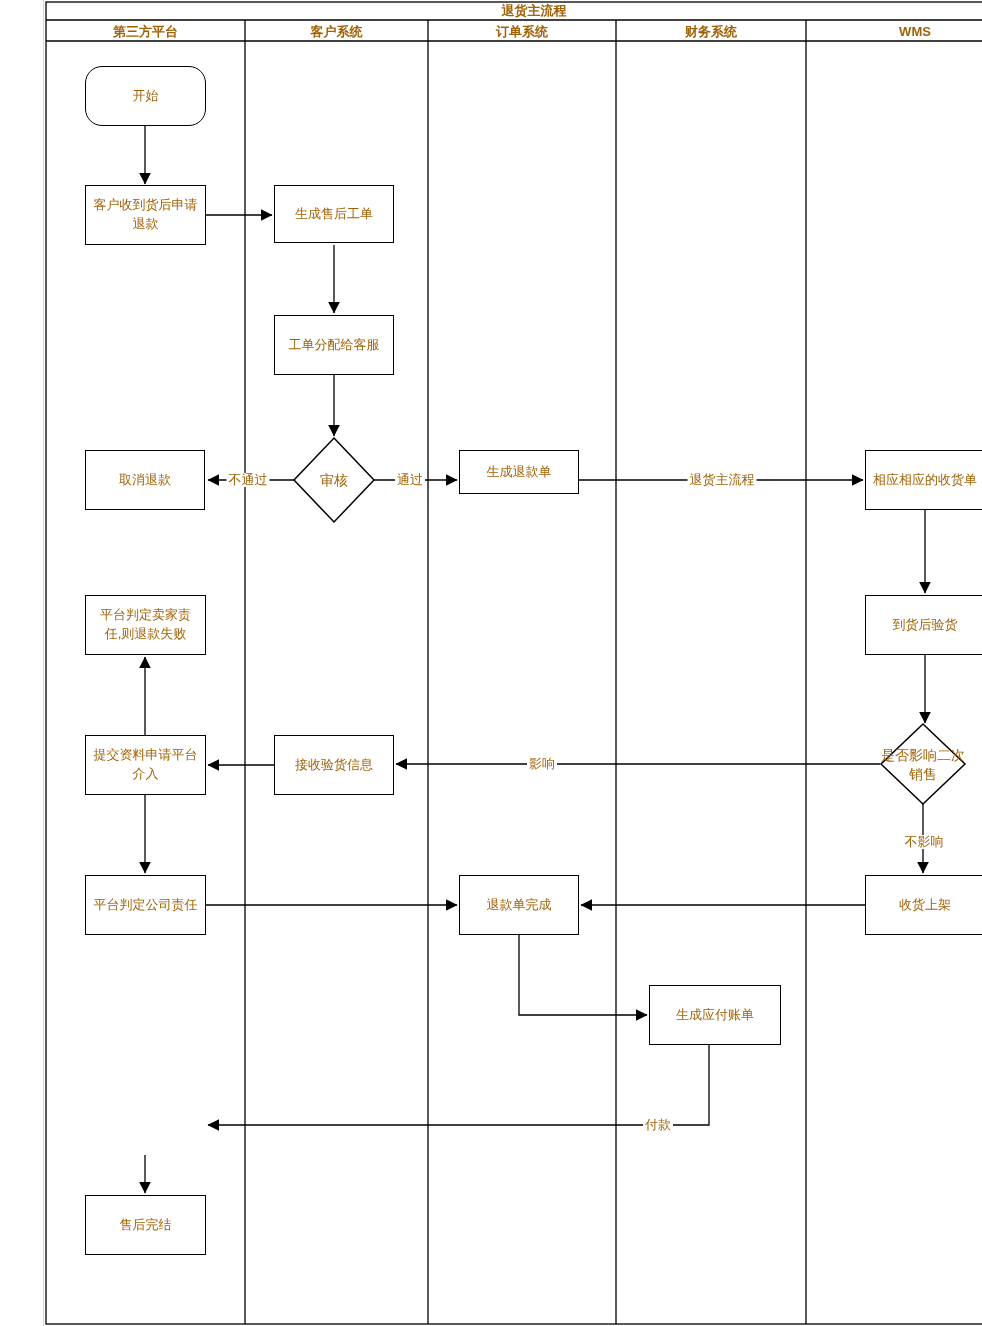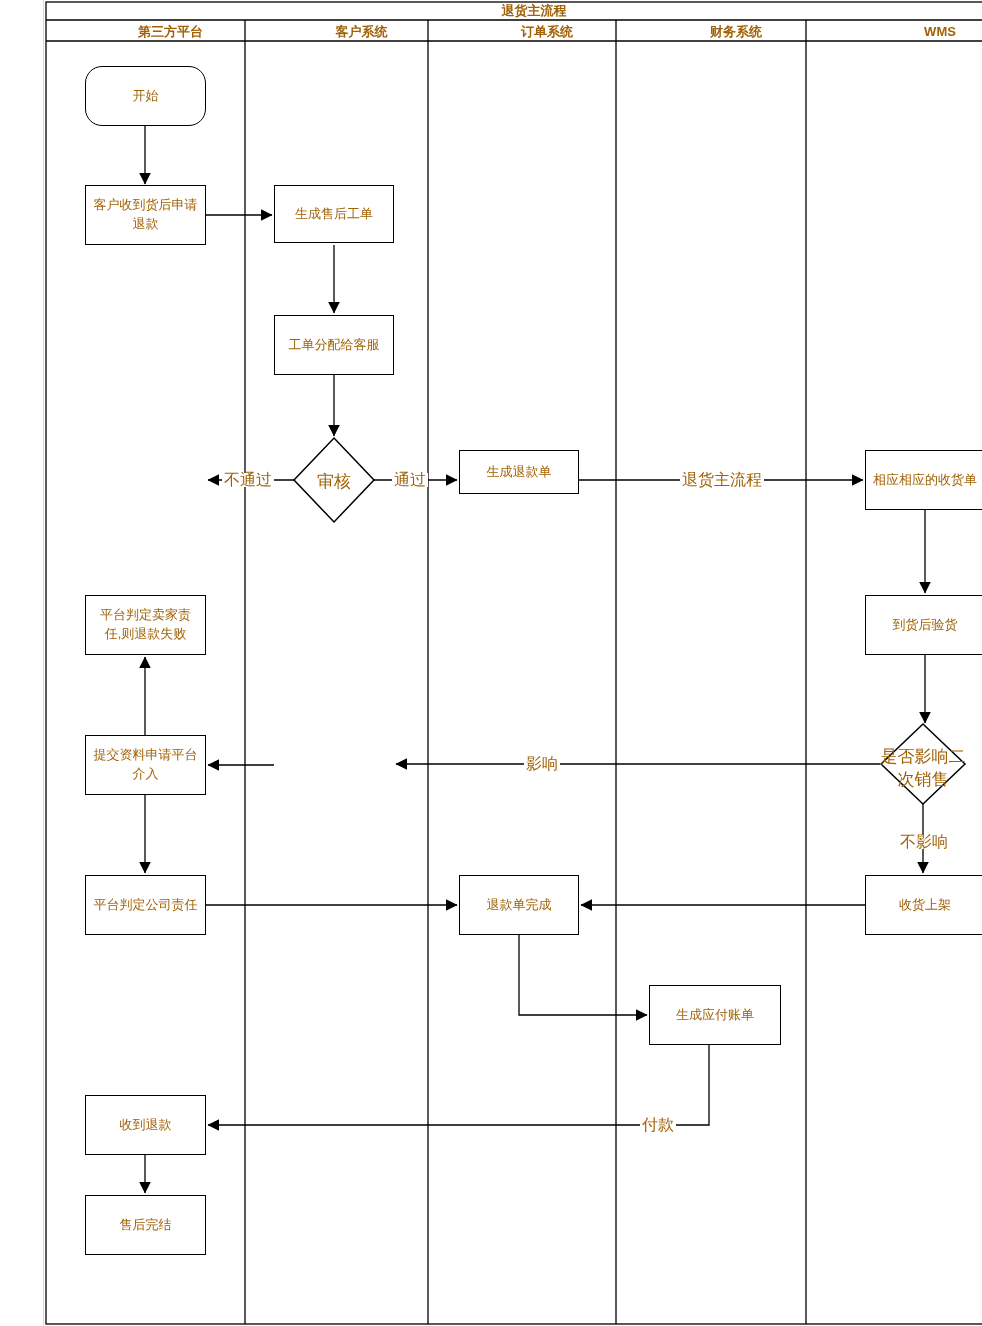--- a/index.html
+++ b/index.html
@@ -9,35 +9,35 @@
     outline:1px solid #d8d8d8;overflow:hidden;margin-left:44px;
   }
   .title{
     position:absolute;left:2px;top:2px;width:976px;height:18px;
     display:flex;align-items:center;justify-content:center;
     font-size:13px;font-weight:bold;z-index:2;
   }
   .lanehdr{
     position:absolute;top:20px;height:23px;
     display:flex;align-items:center;justify-content:center;
-    font-size:13px;font-weight:bold;z-index:2;padding-left:25px;
+    font-size:13px;font-weight:bold;z-index:2;
   }
   .node{
     position:absolute;box-sizing:border-box;background:#fff;
     border:1.5px solid #000;display:flex;align-items:center;justify-content:center;
     text-align:center;font-size:13px;line-height:1.45;padding:3px 6px;z-index:3;
   }
   .node.rounded{border-radius:17px;}
   .dlabel{
-    position:absolute;text-align:center;font-size:17px;line-height:1.35;
+    position:absolute;text-align:center;font-size:14px;line-height:1.35;
     z-index:4;background:transparent;
   }
   .elabel{
     position:absolute;transform:translate(-50%,-50%);
-    font-size:16px;line-height:14px;background:#fff;padding:0 2px;
+    font-size:13px;line-height:14px;background:#fff;padding:0 2px;
     white-space:nowrap;z-index:4;
   }
   svg{position:absolute;left:0;top:0;z-index:1;}
 </style>
 </head>
 <body>
 
 <div class="canvas">
 
   <svg width="982" height="1326" viewBox="0 0 982 1326">
@@ -86,30 +86,31 @@
   <div class="lanehdr" style="left:2px;width:199px">第三方平台</div>
   <div class="lanehdr" style="left:201px;width:183px">客户系统</div>
   <div class="lanehdr" style="left:384px;width:188px">订单系统</div>
   <div class="lanehdr" style="left:572px;width:190px">财务系统</div>
   <div class="lanehdr" style="left:762px;width:218px">WMS</div>
 
   <div class="node rounded" style="left:41px;top:66px;width:121px;height:60px">开始</div>
   <div class="node" style="left:41px;top:185px;width:121px;height:60px">客户收到货后申请退款</div>
   <div class="node" style="left:230px;top:185px;width:120px;height:58px">生成售后工单</div>
   <div class="node" style="left:230px;top:315px;width:120px;height:60px">工单分配给客服</div>
+  <div class="node" style="left:41px;top:450px;width:120px;height:60px">取消退款</div>
   <div class="node" style="left:415px;top:450px;width:120px;height:44px">生成退款单</div>
   <div class="node" style="left:821px;top:450px;width:120px;height:60px">相应相应的收货单</div>
   <div class="node" style="left:41px;top:595px;width:121px;height:60px">平台判定卖家责任,则退款失败</div>
   <div class="node" style="left:821px;top:595px;width:120px;height:60px">到货后验货</div>
   <div class="node" style="left:41px;top:735px;width:121px;height:60px">提交资料申请平台介入</div>
+  <div class="node" style="left:230px;top:735px;width:120px;height:60px">接收验货信息</div>
   <div class="node" style="left:41px;top:875px;width:121px;height:60px">平台判定公司责任</div>
   <div class="node" style="left:415px;top:875px;width:120px;height:60px">退款单完成</div>
   <div class="node" style="left:821px;top:875px;width:120px;height:60px">收货上架</div>
   <div class="node" style="left:605px;top:985px;width:132px;height:60px">生成应付账单</div>
-  <div class="node" style="left:41px;top:1095px;width:121px;height:60px">收到退款</div>
   <div class="node" style="left:41px;top:1195px;width:121px;height:60px">售后完结</div>
 
   <div class="dlabel" style="left:250px;top:471px;width:80px">审核</div>
   <div class="dlabel" style="left:836px;top:746px;width:86px">是否影响二次销售</div>
 
   <div class="elabel" style="left:204px;top:480px">不通过</div>
   <div class="elabel" style="left:366px;top:480px">通过</div>
   <div class="elabel" style="left:678px;top:480px">退货主流程</div>
   <div class="elabel" style="left:498px;top:764px">影响</div>
   <div class="elabel" style="left:880px;top:842px">不影响</div>

